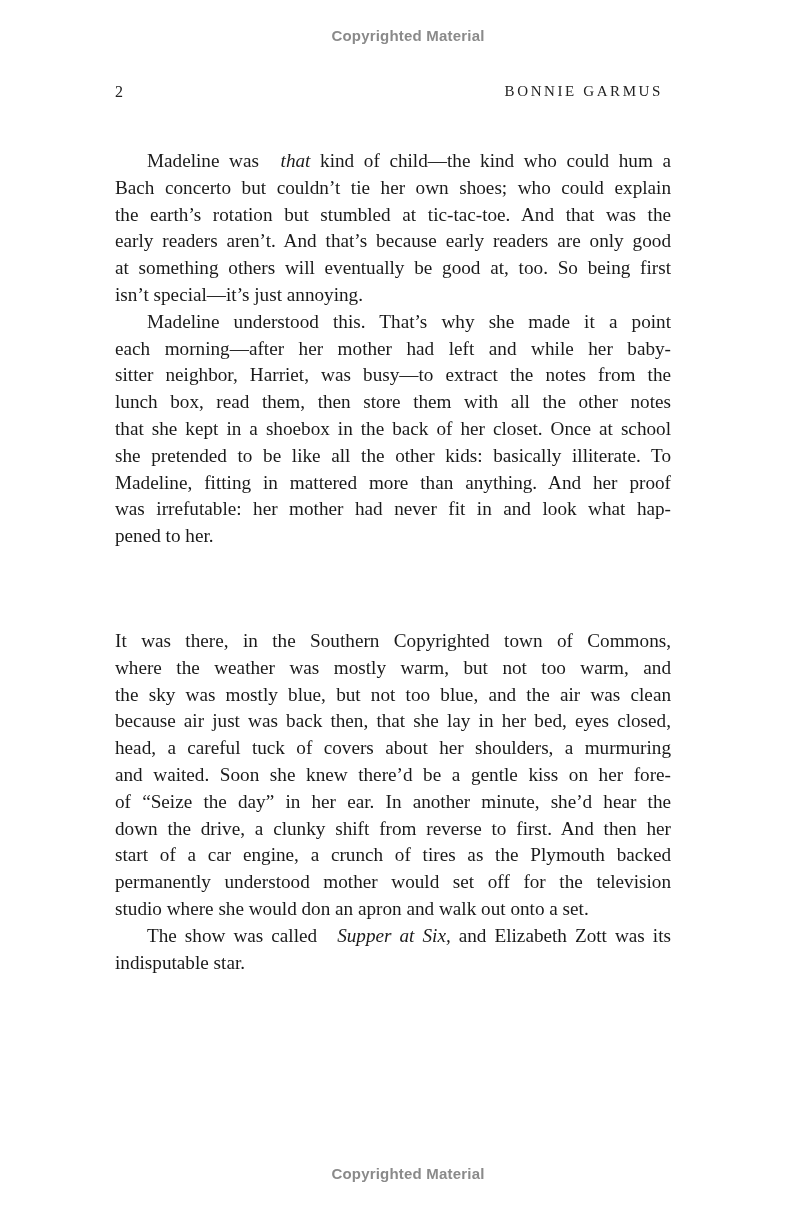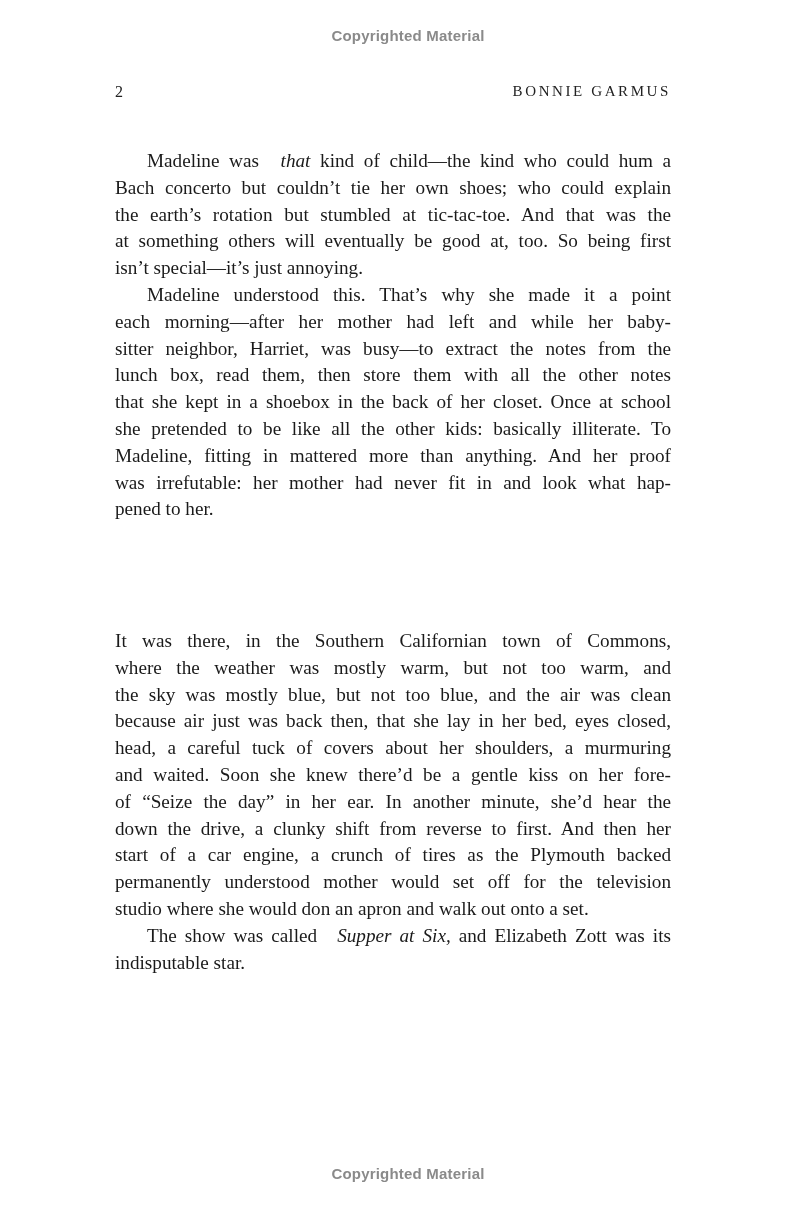--- a/index.html
+++ b/index.html
@@ -9,21 +9,21 @@
     font-family: "Liberation Sans", sans-serif; font-weight: bold;
     font-size: 15px; color: #8a8a8a; letter-spacing: 0.2px;
   }
   #cr-top { top: 27px; }
   #cr-bottom { top: 1165px; }
   .running-head {
     position: absolute; top: 83px; left: 115px; width: 556px;
     font-family: "Liberation Serif", serif; font-size: 16px; color: #222;
   }
   .page-num { position: absolute; left: 0; top: 0; }
-  .author { position: absolute; right: 0; top: 0; letter-spacing: 2.6px; font-size: 15px; }
+  .author { position: absolute; right: 8px; top: 0; letter-spacing: 2.6px; font-size: 15px; }
   .body-text {
     position: absolute; left: 115px; width: 556px;
     font-family: "Liberation Serif", serif; font-size: 19.2px; color: #1a1a1a;
   }
   .line {
     height: 26.8px; line-height: 26.8px; white-space: nowrap;
     text-align: justify; text-align-last: justify; overflow: hidden;
   }
   .line.last { text-align-last: left; }
   .line.indent { padding-left: 32px; }
@@ -40,41 +40,42 @@
   <span class="page-num">2</span>
   <span class="author">BONNIE GARMUS</span>
 </div>
 
 <div id="section-1" class="body-text">
 
   <div>
     <div class="line indent"><span>Madeline was </span><em>that</em><span> kind of child—the kind who could hum a</span></div>
     <div class="line">Bach concerto but couldn’t tie her own shoes; who could explain</div>
     <div class="line">the earth’s rotation but stumbled at tic-tac-toe. And that was the</div>
+    <div class="line">early readers aren’t. And that’s because early readers are only good</div>
     <div class="line">at something others will eventually be good at, too. So being first</div>
     <div class="line last">isn’t special—it’s just annoying.</div>
   </div>
 
   <div>
     <div class="line indent">Madeline understood this. That’s why she made it a point</div>
     <div class="line">each morning—after her mother had left and while her baby-</div>
     <div class="line">sitter neighbor, Harriet, was busy—to extract the notes from the</div>
     <div class="line">lunch box, read them, then store them with all the other notes</div>
     <div class="line">that she kept in a shoebox in the back of her closet. Once at school</div>
     <div class="line">she pretended to be like all the other kids: basically illiterate. To</div>
     <div class="line">Madeline, fitting in mattered more than anything. And her proof</div>
     <div class="line">was irrefutable: her mother had never fit in and look what hap-</div>
     <div class="line last">pened to her.</div>
   </div>
 </div>
 
 <div id="section-2" class="body-text">
 
   <div>
-    <div class="line">It was there, in the Southern Californian town of Commons,</div>
+    <div class="line">It was there, in the Southern Copyrighted town of Commons,</div>
     <div class="line">where the weather was mostly warm, but not too warm, and</div>
     <div class="line">the sky was mostly blue, but not too blue, and the air was clean</div>
     <div class="line">because air just was back then, that she lay in her bed, eyes closed,</div>
     <div class="line">head, a careful tuck of covers about her shoulders, a murmuring</div>
     <div class="line">and waited. Soon she knew there’d be a gentle kiss on her fore-</div>
     <div class="line">of “Seize the day” in her ear. In another minute, she’d hear the</div>
     <div class="line">down the drive, a clunky shift from reverse to first. And then her</div>
     <div class="line">start of a car engine, a crunch of tires as the Plymouth backed</div>
     <div class="line">permanently understood mother would set off for the television</div>
     <div class="line last">studio where she would don an apron and walk out onto a set.</div>

